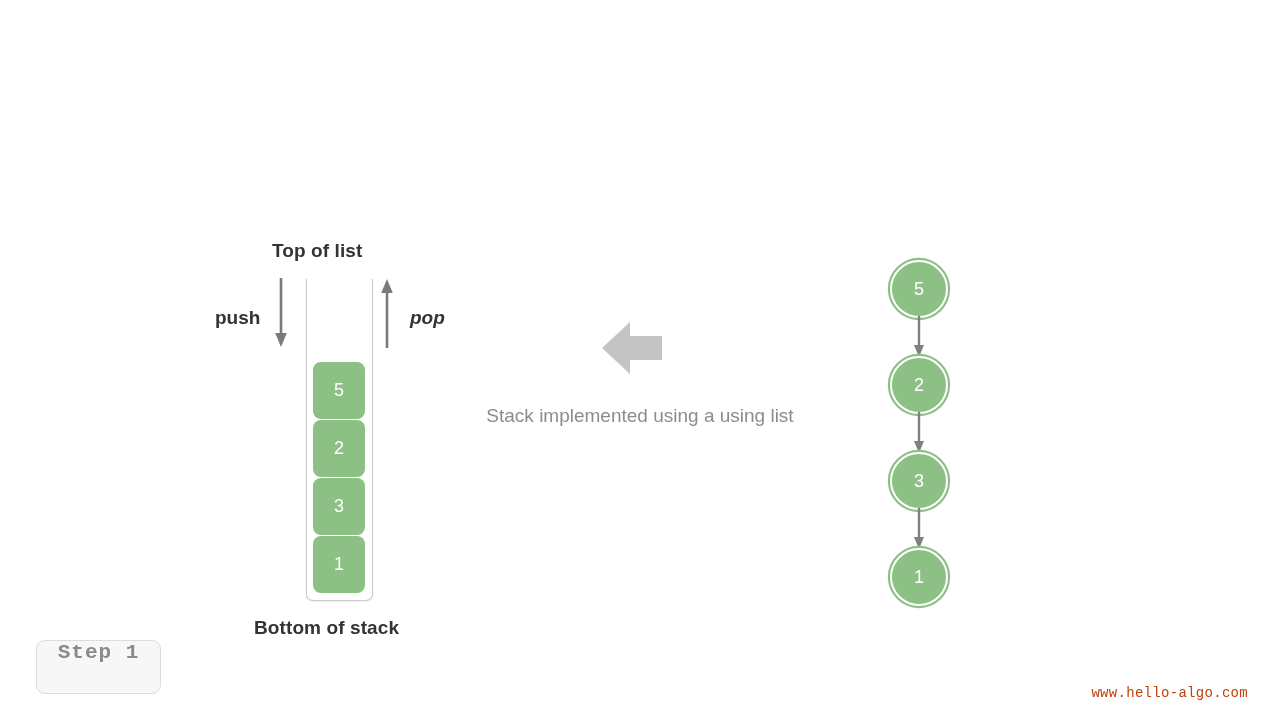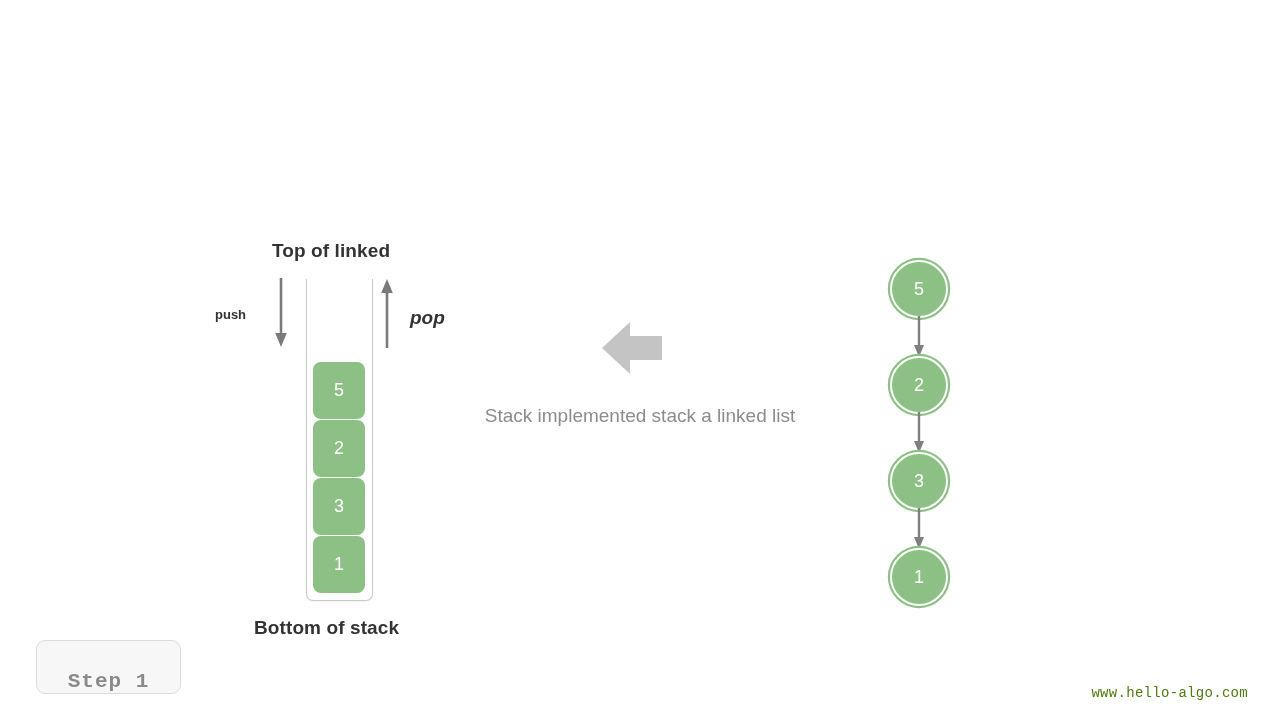--- a/index.html
+++ b/index.html
@@ -84,21 +84,21 @@
 
   
   #push-arrow { left: 272px; top: 278px; }
   #pop-arrow  { left: 378px; top: 278px; }
   .op-arrow svg { display: block; }
 
   #label-push {
     left: 215px;
     top: 307px;
     font-weight: bold;
-    font-size: 13px;
+    font-size: 19px;
     color: #333333;
   }
   #label-pop {
     left: 410px;
     top: 307px;
     font-weight: bold;
     font-size: 19px;
     color: #333333;
     font-style: italic;
   }
@@ -136,56 +136,56 @@
     box-sizing: border-box;
   }
 
   .ll-link { position: absolute; }
   .ll-link svg { display: block; }
 
   
   #step-badge {
     left: 36px;
     top: 640px;
-    width: 145px;
+    width: 125px;
     height: 54px;
     background: #f7f7f7;
     border: 1.3px solid #dcdcdc;
     border-radius: 9px;
     display: flex;
-    align-items: flex-end;
+    align-items: flex-start;
     justify-content: center;
     box-sizing: border-box;
   }
   #step-badge-text {
     font-family: "Liberation Mono", monospace;
     font-size: 21px;
     font-weight: bold;
     color: #8a8a8a;
     letter-spacing: 1px;
   }
 
   
   #watermark {
     right: 32px;
     bottom: 19px;
     font-family: "Liberation Mono", monospace;
     font-size: 14px;
-    color: #4d7c0f;
+    color: #c2410c;
     letter-spacing: 0.3px;
   }
 </style>
 </head>
 <body>
 
 <div class="canvas">
 
   <div class="abs" id="stack-region">
 
-    <div class="abs label-bold" id="label-top-of-stack">Top of linked</div>
+    <div class="abs label-bold" id="label-top-of-stack">Top of list</div>
 
     <div class="abs op-arrow" id="push-arrow">
       <svg width="18" height="70" viewBox="0 0 18 70">
         <line x1="9" y1="0" x2="9" y2="58" stroke="#7a7a7a" stroke-width="2.6"></line>
         <polygon points="9,69 3.2,55 14.8,55" fill="#7a7a7a"></polygon>
       </svg>
     </div>
 
     <div class="abs op-arrow" id="pop-arrow">
       <svg width="18" height="70" viewBox="0 0 18 70">
@@ -217,21 +217,21 @@
 
     <div class="abs label-bold" id="label-bottom-of-stack">Bottom of stack</div>
   </div>
 
   <div class="abs" id="center-arrow">
     <svg width="60" height="56" viewBox="0 0 60 56">
       <polygon points="0,28 28,2 28,16 60,16 60,40 28,40 28,54" fill="#c4c4c4"></polygon>
     </svg>
   </div>
 
-  <div class="abs" id="caption">Stack implemented stack a linked list</div>
+  <div class="abs" id="caption">Stack implemented using a using list</div>
 
   <div class="abs" id="linkedlist-region">
 
     <div class="ll-node" style="left:190px; top:260px;">
       <span>5</span>
     </div>
     <div class="ll-link" style="left:211px; top:316px;">
       <svg width="16" height="42" viewBox="0 0 16 42">
         <line x1="8" y1="0" x2="8" y2="31" stroke="#7f7f7f" stroke-width="2.4"></line>
         <polygon points="8,41 3,29 13,29" fill="#7f7f7f"></polygon>

